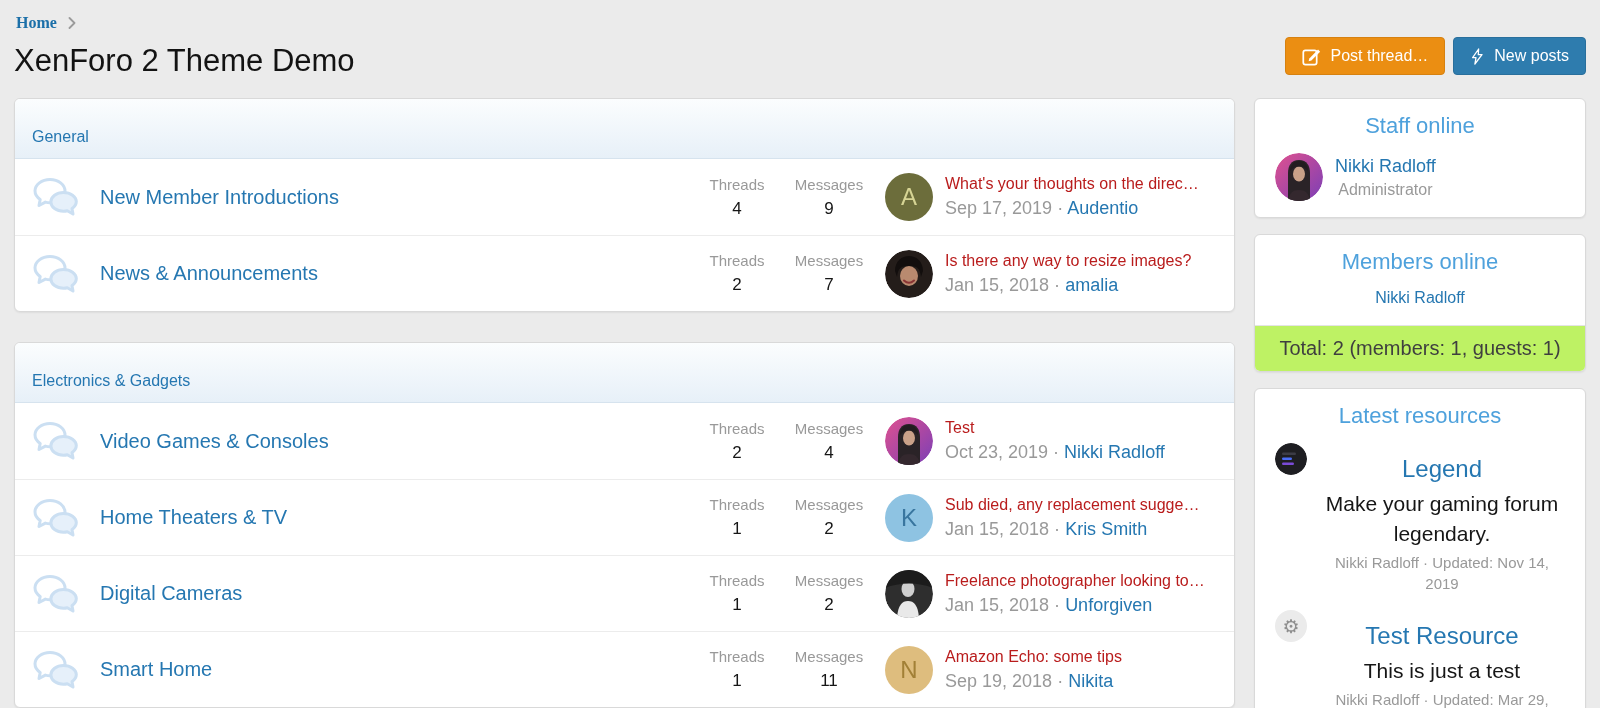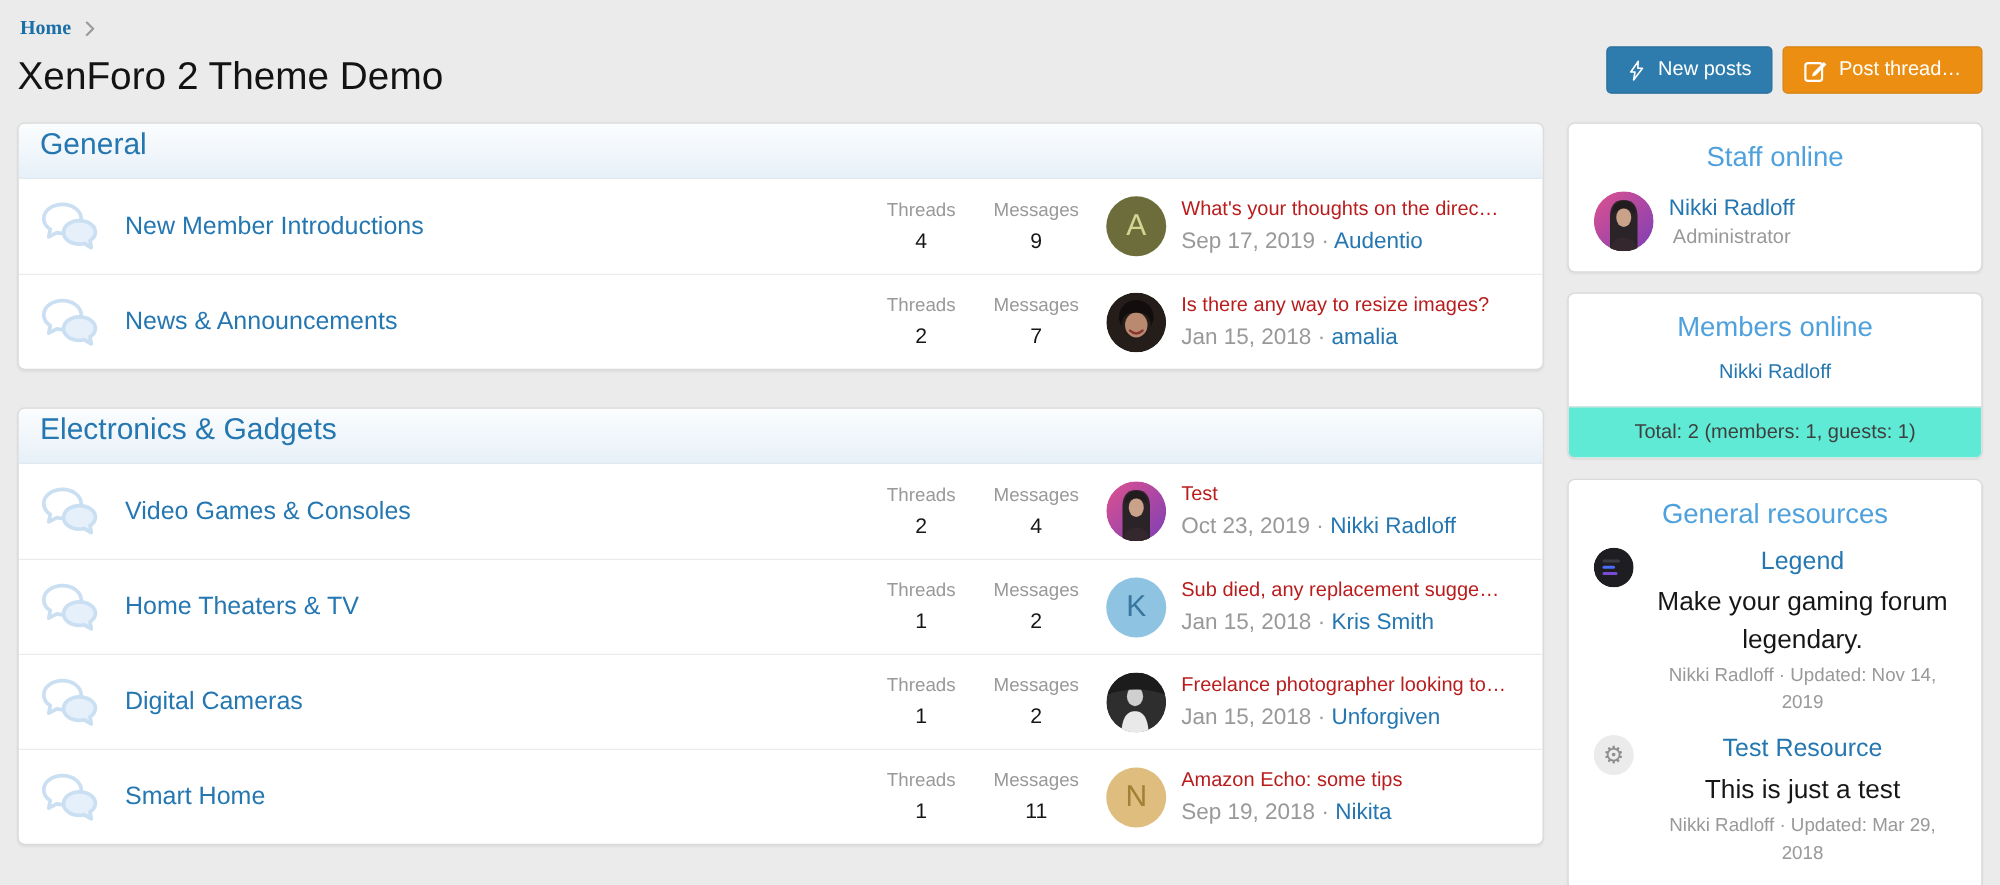--- a/index.html
+++ b/index.html
@@ -33,22 +33,22 @@
   .main { flex: 1; min-width: 0; }
   .sidebar { width: 332px; flex: none; text-align: center; }
 
   
   .block {
     background: #fff; border: 1px solid #d9d9d9; border-radius: 6px;
     box-shadow: 0 1px 2px rgba(0,0,0,.06);
     margin-bottom: 30px; overflow: hidden;
   }
   .block-header {
-    padding: 3px 17px 12px 17px;
-    font-size: 24px; color: #2577b1;
+    padding: 29px 17px 12px 17px;
+    font-size: 16px; color: #2577b1;
     background: linear-gradient(180deg, #fbfdfe 0%, #e7f0f8 100%);
     border-bottom: 1px solid #d6e3ee;
   }
   .node-row { display: flex; align-items: center; padding: 5px 17px; min-height: 76px; }
   .node-row + .node-row { border-top: 1px solid #ececec; }
   .node-icon { width: 48px; height: 44px; flex: none; display: block; }
   .node-title { margin-left: 20px; font-size: 20px; color: #2577b1; white-space: nowrap; }
   .stats { margin-left: auto; display: flex; flex: none; }
   .stat { width: 92px; text-align: center; }
   .stat-label { font-size: 15px; color: #999; }
@@ -74,63 +74,63 @@
     box-shadow: 0 1px 2px rgba(0,0,0,.06);
     margin-bottom: 16px; overflow: hidden;
   }
   .side-inner { padding: 14px 20px 16px 20px; }
   .side-title { font-size: 22px; font-weight: 400; color: #4ea1dc; margin: 0 0 14px 0; }
   .staff-row { display: flex; align-items: center; gap: 12px; }
   .staff-name { font-size: 18px; color: #2577b1; display: block; }
   .staff-role { font-size: 16px; color: #999; margin-top: 4px; }
   .member-link { font-size: 16px; color: #2577b1; display: inline-block; margin-bottom: 2px; }
   .side-footer {
-    background: #5eead4; border-top: 1px solid #e4e4e4;
-    padding: 11px 20px; font-size: 16px; color: #3f3f3f;
+    background: #bef264; border-top: 1px solid #e4e4e4;
+    padding: 11px 20px; font-size: 20px; color: #3f3f3f;
   }
   .res-item { display: flex; gap: 12px; margin-bottom: 15px; }
   .res-item:last-child { margin-bottom: 2px; }
   .res-icon { width: 32px; height: 32px; flex: none; border-radius: 50%; overflow: hidden; }
   .res-icon-gear {
     background: #ebebeb; color: #8e8e8e; font-size: 19px;
     display: flex; align-items: center; justify-content: center;
   }
   .res-body { min-width: 0; }
-  .res-name { font-size: 20px; color: #2577b1; display: block; }
+  .res-name { font-size: 24px; color: #2577b1; display: block; margin-top: 12px; }
   .res-desc { font-size: 21px; color: #161616; margin-top: 6px; line-height: 1.42; }
   .res-meta { font-size: 15px; color: #999; margin-top: 3px; line-height: 1.45; }
 </style>
 </head>
 <body>
 
 <div class="wrap">
 
   <div class="header-row">
     <div>
       <div class="breadcrumb">
         <a>Home</a>
         <svg width="8" height="12" viewBox="0 0 8 12">
             <path d="M1.5 1 L6.5 6 1.5 11" stroke="#9b9b9b" stroke-width="1.8" fill="none" stroke-linecap="round" stroke-linejoin="round"></path>
           </svg>
       </div>
       <h1 class="page-title">XenForo 2 Theme Demo</h1>
     </div>
     <div class="actions">
-      <button class="btn btn-blue">
-        <svg viewBox="0 0 20 22" width="15" height="17">
-            <path d="M11.5 1 L3.5 12.5 h4.5 L6.5 21 16 8.5 h-5 z" fill="none" stroke="#fff" stroke-width="1.7" stroke-linejoin="round"></path>
-          </svg>
-        <span>New posts</span>
-      </button>
       <button class="btn btn-orange">
         <svg viewBox="0 0 22 22" width="19" height="19">
             <rect x="1.5" y="4" width="15.5" height="16.5" rx="2.5" fill="none" stroke="#fff" stroke-width="2"></rect>
             <path d="M8.5 13.2 L18.6 3 l2.4 2.4 L10.9 15.6 l-3.2.9z" fill="#fff"></path>
           </svg>
         <span>Post thread…</span>
+      </button>
+      <button class="btn btn-blue">
+        <svg viewBox="0 0 20 22" width="15" height="17">
+            <path d="M11.5 1 L3.5 12.5 h4.5 L6.5 21 16 8.5 h-5 z" fill="none" stroke="#fff" stroke-width="1.7" stroke-linejoin="round"></path>
+          </svg>
+        <span>New posts</span>
       </button>
     </div>
   </div>
 
   <div class="layout">
 
     <div class="main">
 
       <div class="block">
         <div class="block-header">General</div>
@@ -364,21 +364,21 @@
       <div class="side-block">
         <div class="side-inner">
           <h3 class="side-title">Members online</h3>
           <a class="member-link">Nikki Radloff</a>
         </div>
         <div class="side-footer">Total: 2 (members: 1, guests: 1)</div>
       </div>
 
       <div class="side-block">
         <div class="side-inner">
-          <h3 class="side-title">General resources</h3>
+          <h3 class="side-title">Latest resources</h3>
 
           <div class="res-item">
             <a class="res-icon">
               <svg width="32" height="32" viewBox="0 0 32 32">
                   <circle cx="16" cy="16" r="16" fill="#1e1e22"></circle>
                   <rect x="7" y="9.5" width="14" height="2.5" rx="1.2" fill="#3c3c46"></rect>
                   <rect x="7" y="14.5" width="10" height="2.5" rx="1.2" fill="#4a6cf7"></rect>
                   <rect x="7" y="19.5" width="12" height="2.5" rx="1.2" fill="#7a4ad8"></rect>
                 </svg>
             </a>

